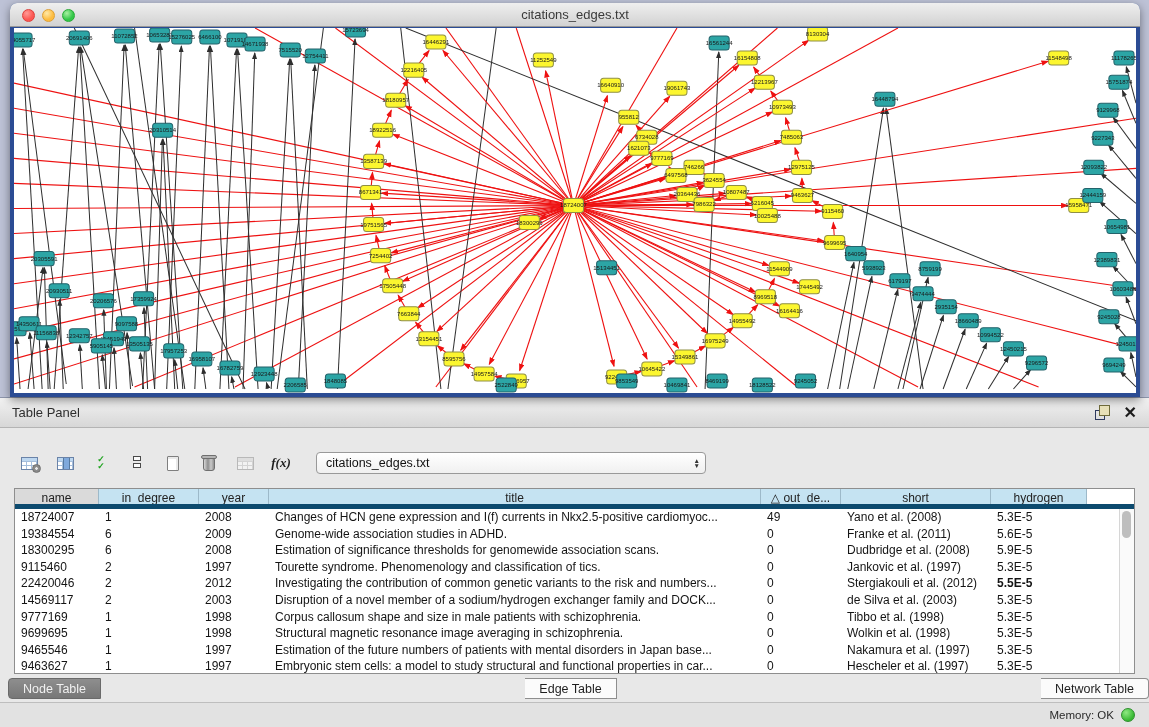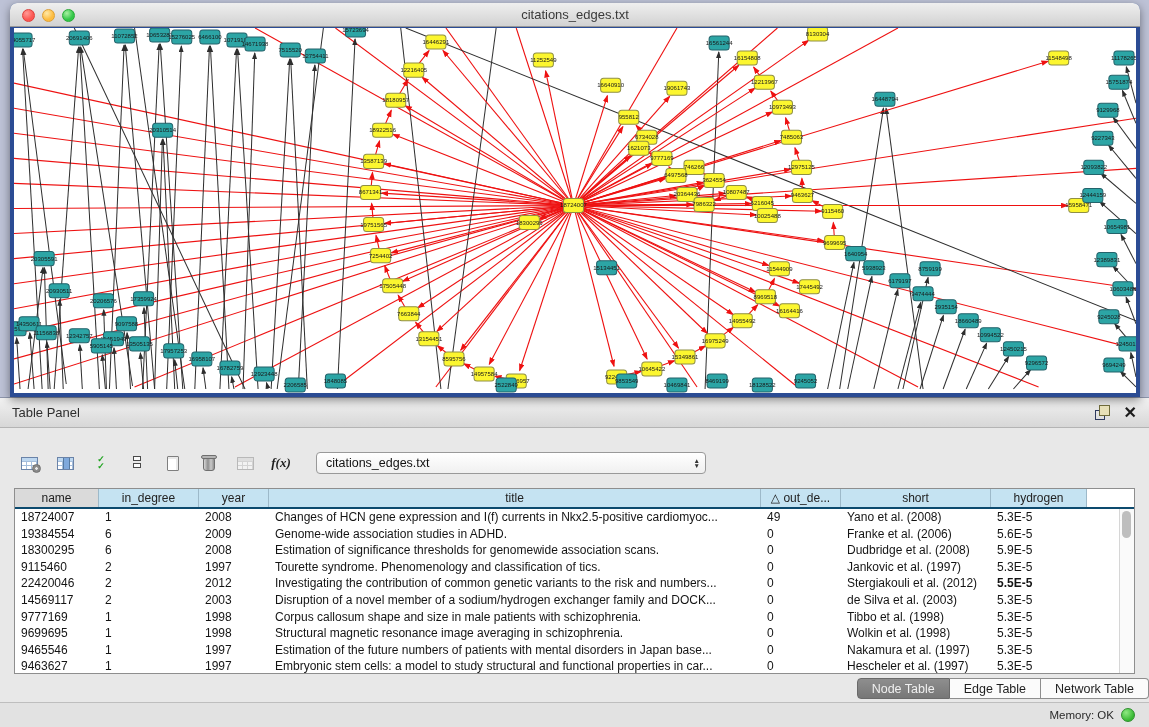--- a/index.html
+++ b/index.html
@@ -42,31 +42,31 @@
   .i-rows i{display:block;height:5px;border:1px solid #4A4A4A;background:#FBFBFB;}
   .i-doc{width:12px;height:15px;background:#fff;border:1px solid #7F7F7F;border-radius:1px;box-shadow:inset -2px 2px 0 #E9E9E9;}
   .i-trash{width:12px;height:13px;background:linear-gradient(90deg,#D6D6D6,#8F8F8F 40%,#C9C9C9 70%,#8F8F8F);border:1px solid #6F6F6F;border-radius:2px 2px 3px 3px;position:relative;margin-top:3px;}
   .i-trash::before{content:'';position:absolute;top:-4px;left:-3px;right:-3px;height:2px;background:#B5B5B5;border:1px solid #6F6F6F;border-radius:2px;}
   .i-tablex{opacity:.45;filter:grayscale(1);}
   .i-fx{font:italic bold 13px "Liberation Serif",serif;color:#1E1E1E;}
   .combo{width:390px;height:22px;margin-left:14px;border:1px solid #999;border-radius:4px;background:linear-gradient(#FFF,#F0F0F0);display:flex;align-items:center;padding-left:9px;font-size:12.5px;color:#111;position:relative;}
   .combo .stepper{position:absolute;right:5px;top:0;bottom:0;display:flex;flex-direction:column;align-items:center;justify-content:center;color:#333;font-size:6.5px;line-height:5px;}
 
   .table-box{flex:none;height:186px;margin:2px 14px 0 14px;border:1px solid #8E8E8E;background:#fff;position:relative;overflow:hidden;}
-  .thead{height:20px;display:flex;background:#C5E3F2;border-bottom:2px solid #0c4a6e;}
+  .thead{height:20px;display:flex;background:#C5E3F2;border-bottom:5px solid #0c4a6e;}
   .th{flex:none;font-size:12px;color:#222;text-align:center;line-height:19px;border-right:1px solid #9DB9C9;overflow:hidden;white-space:nowrap;}
   .th-name{background:#DADADA;}
   .th-fill{flex:1;background:#fff;border-right:none;}
   .tbody{position:absolute;left:0;right:15px;top:20px;bottom:0;overflow:hidden;}
   .tr{display:flex;height:16.6px;}
   .td{flex:none;font-size:12px;color:#141414;line-height:16.6px;padding-left:6px;white-space:nowrap;overflow:hidden;}
   .vscroll{position:absolute;top:20px;right:0;bottom:0;width:15px;background:#FAFAFA;border-left:1px solid #D6D6D6;}
   .vthumb{position:absolute;top:2px;left:2px;width:9px;height:27px;border-radius:5px;background:#BEBEBE;}
 
-  .tabs-row{height:28px;flex:none;display:flex;align-items:center;justify-content:flex-end;}
+  .tabs-row{height:28px;flex:none;display:flex;align-items:center;justify-content:space-between;margin-left:8px;}
   .tab{height:21px;line-height:20px;padding:0 14px;font-size:12.5px;color:#1E1E1E;background:#FBFBFB;border:1px solid #8E8E8E;border-left:none;}
   .tab:first-child{border-left:1px solid #8E8E8E;border-radius:4px 0 0 4px;}
   .tab:last-child{border-radius:0 4px 4px 0;}
   .tab.sel{background:linear-gradient(#8E8E8E,#777);color:#F0F0F0;border-color:#6A6A6A;}
 
   .statusbar{flex:1;background:#E2E2E2;border-top:1px solid #BEBEBE;display:flex;align-items:center;justify-content:flex-end;padding-right:14px;gap:7px;}
   .mem-label{font-size:11.5px;color:#2A2A2A;}
   .mem-dot{width:14px;height:14px;border-radius:50%;background:radial-gradient(circle at 35% 30%,#8FE983,#37B832 70%);border:1px solid #2E8F2E;}
 </style>
 </head>
@@ -805,21 +805,21 @@
             <div class="td" style="width: 80px;">49</div>
             <div class="td" style="width: 150px;">Yano et al. (2008)</div>
             <div class="td" style="width: 96px;">5.3E-5</div>
           </div>
           <div class="tr">
             <div class="td" style="width: 84px;">19384554</div>
             <div class="td" style="width: 100px;">6</div>
             <div class="td" style="width: 70px;">2009</div>
             <div class="td" style="width: 492px;">Genome-wide association studies in ADHD.</div>
             <div class="td" style="width: 80px;">0</div>
-            <div class="td" style="width: 150px;">Franke et al. (2006)</div>
+            <div class="td" style="width: 150px;">Franke et al. (2011)</div>
             <div class="td" style="width: 96px;">5.6E-5</div>
           </div>
           <div class="tr">
             <div class="td" style="width: 84px;">18300295</div>
             <div class="td" style="width: 100px;">6</div>
             <div class="td" style="width: 70px;">2008</div>
             <div class="td" style="width: 492px;">Estimation of significance thresholds for genomewide association scans.</div>
             <div class="td" style="width: 80px;">0</div>
             <div class="td" style="width: 150px;">Dudbridge et al. (2008)</div>
             <div class="td" style="width: 96px;">5.9E-5</div>

